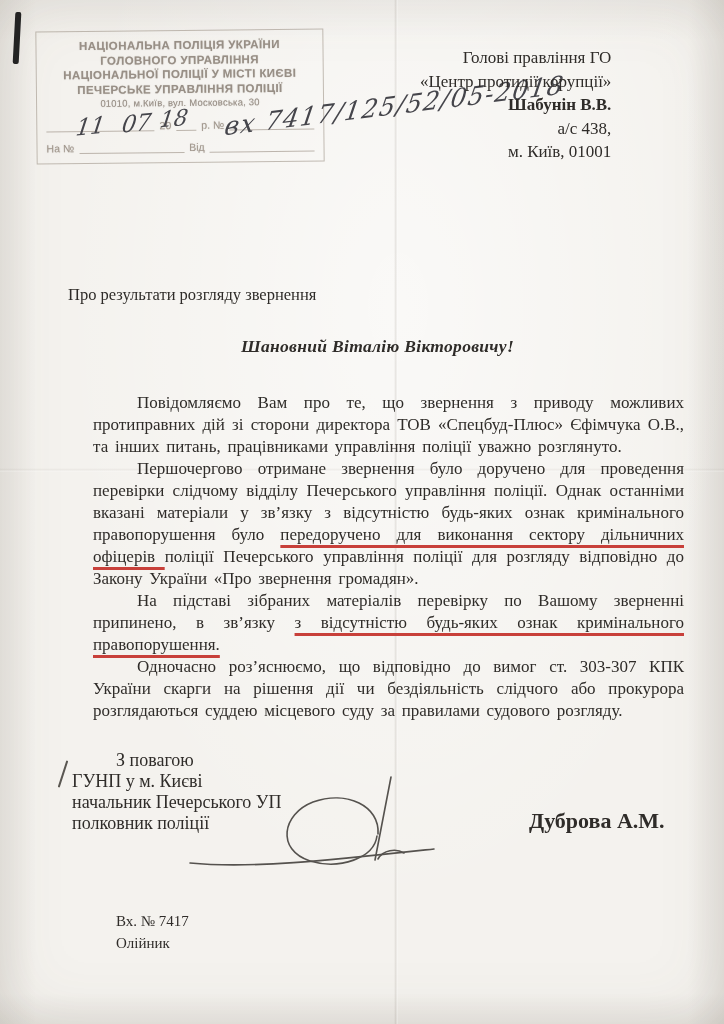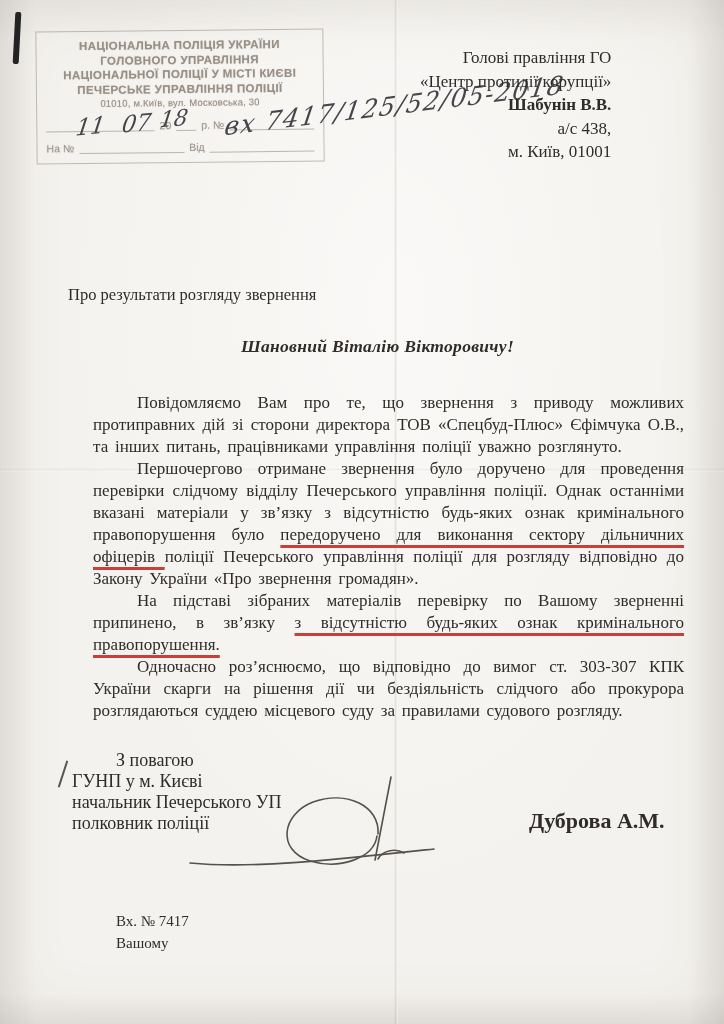--- a/index.html
+++ b/index.html
@@ -132,16 +132,16 @@
   <svg class="sig-svg" width="262" height="100" viewBox="0 0 262 100">
     <path d="M8,91 C70,97 150,88 252,77"></path>
     <path d="M196,62 C198,34 165,18 131,30 C100,42 94,78 128,89 C158,98 192,86 195,64"></path>
     <path d="M193,88 L209,5"></path>
     <path d="M196,87 C201,78 214,76 222,81"></path>
   </svg>
   <div class="signer-name">Дуброва А.М.</div>
 
   <div class="footer">
     <div>Вх. № 7417</div>
-    <div>Вашому</div>
+    <div>Олійник</div>
   </div>
 
 </div>
 
 </body></html>

